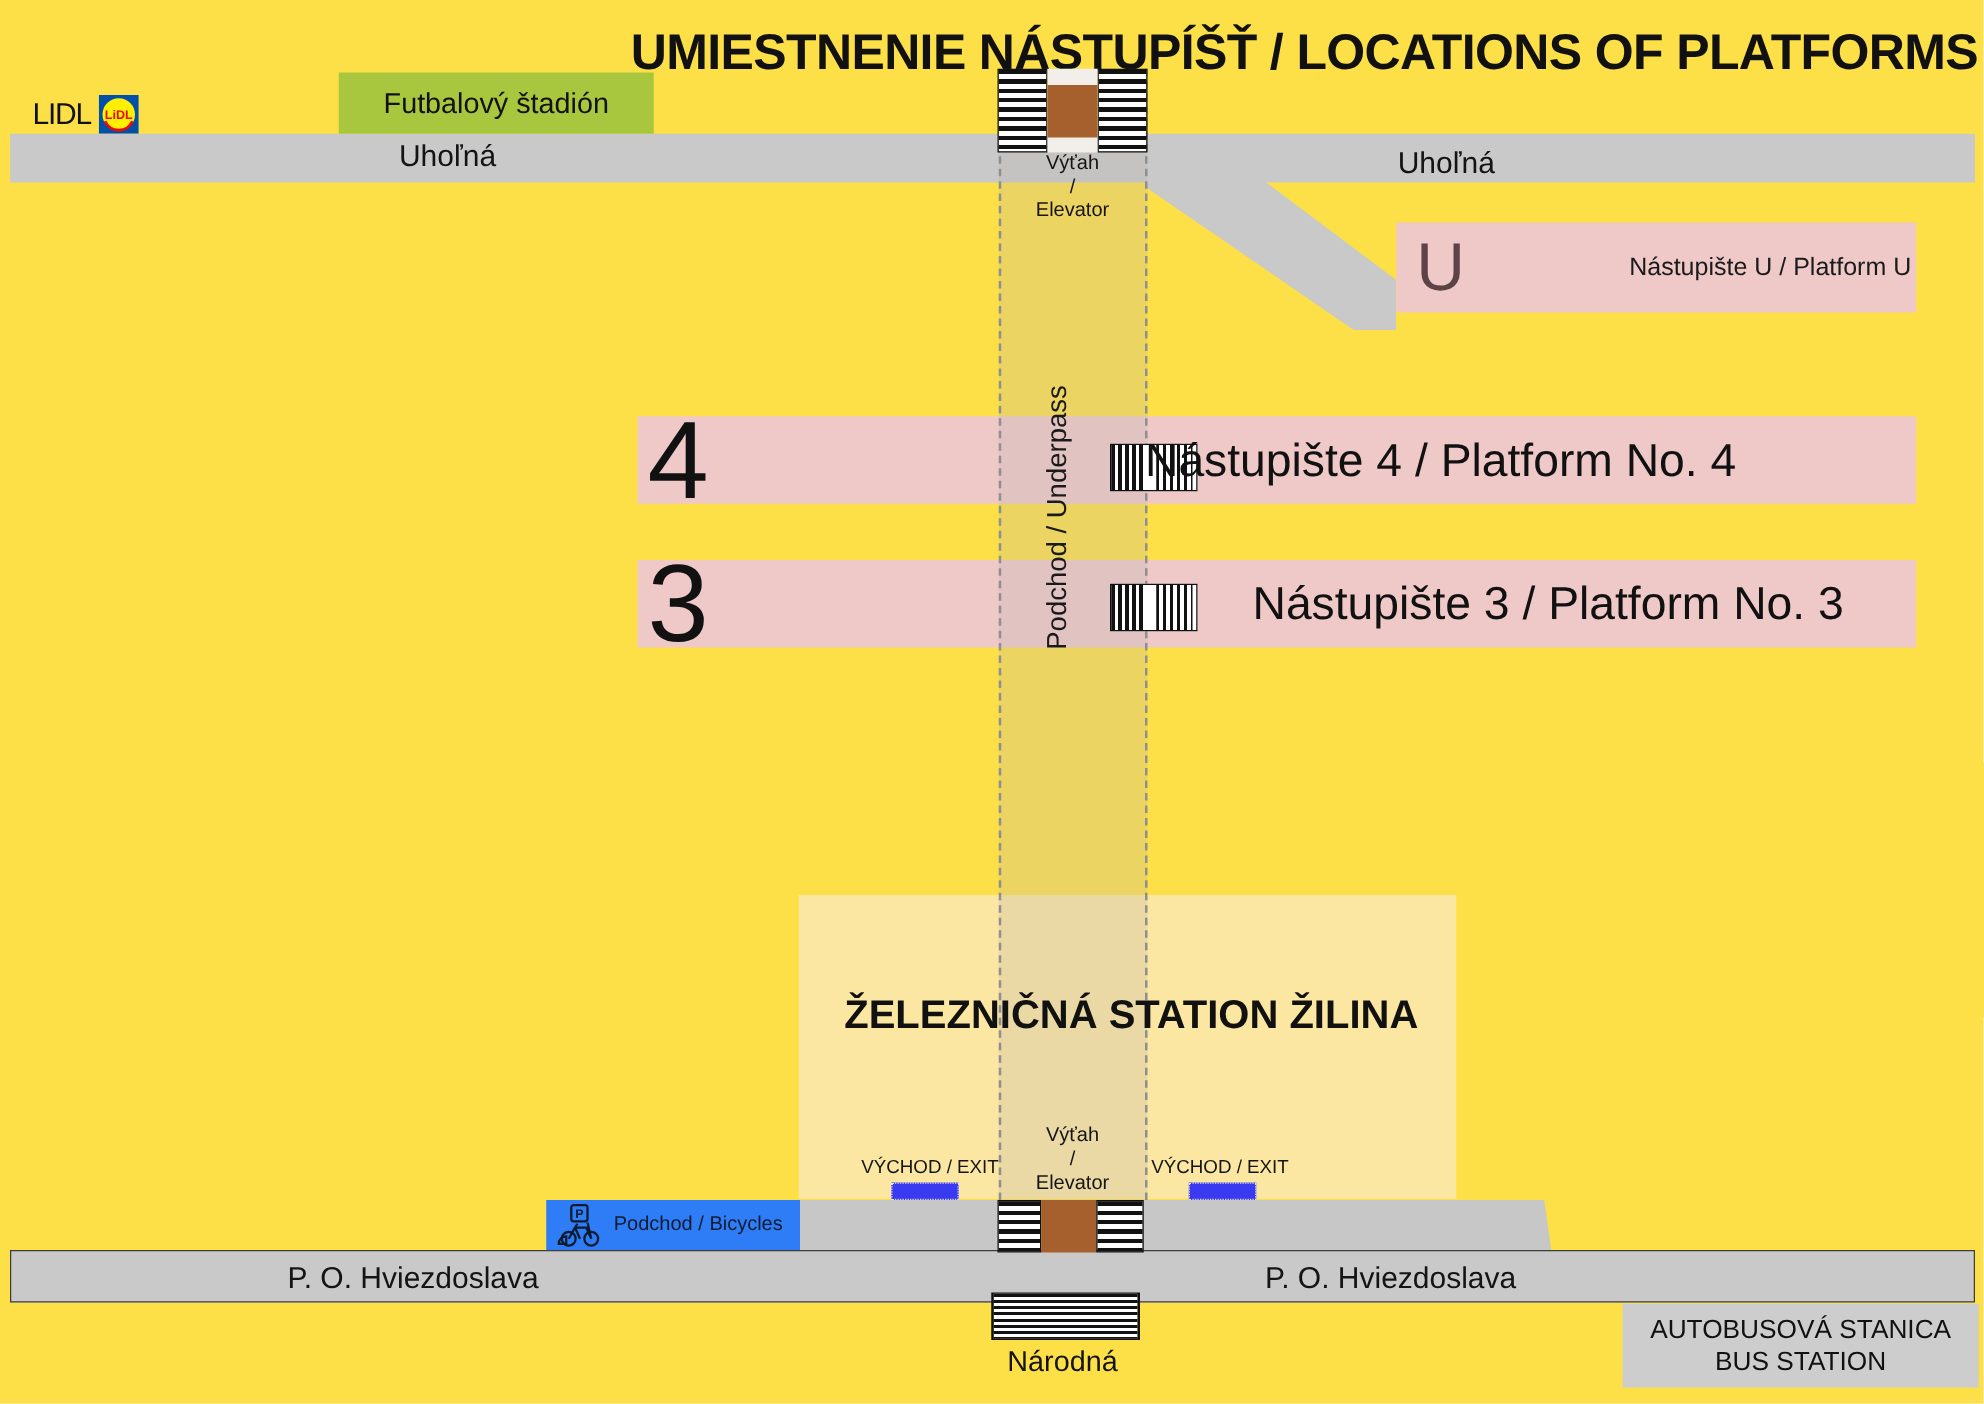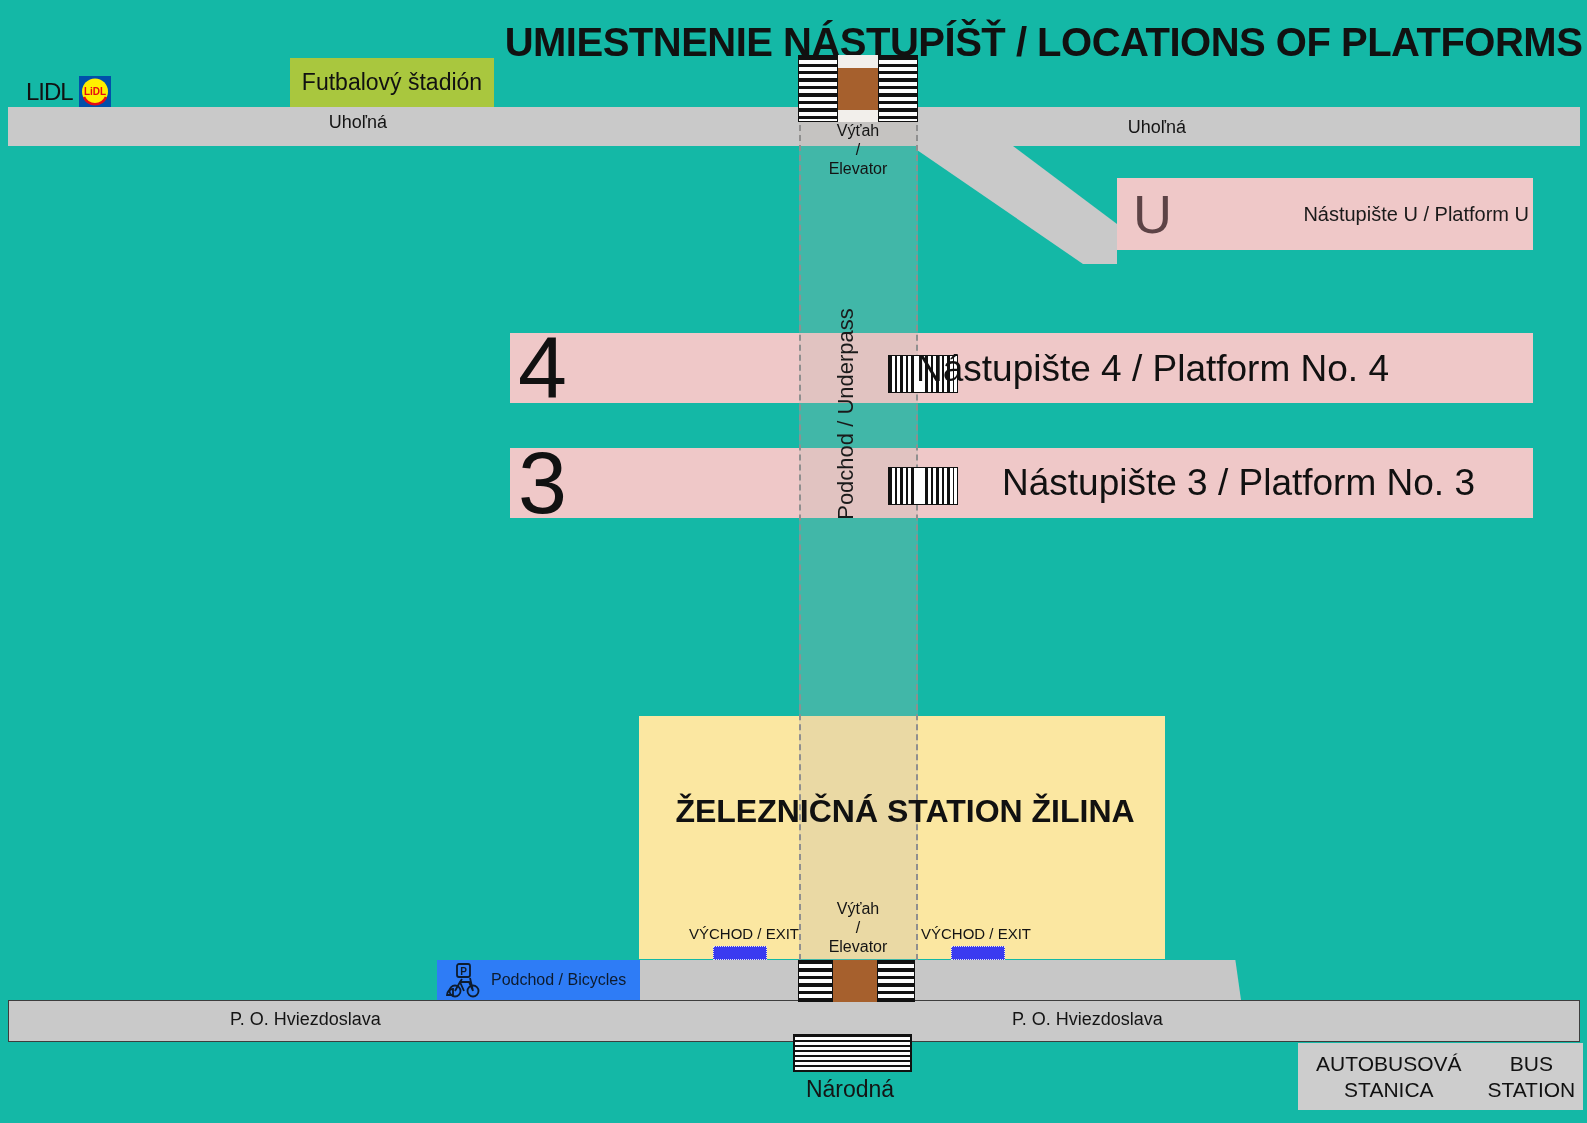--- a/index.html
+++ b/index.html
@@ -1,42 +1,42 @@
 <!DOCTYPE html>
 <html><head>
 <meta charset="utf-8">
 <style>
   html,body{margin:0;padding:0;background:#fff;}
   .canvas{
-    position:relative;width:1587px;height:1123px;background:#14b8a6;overflow:hidden;
+    position:relative;width:1587px;height:1123px;background:#fde047;overflow:hidden;
     font-family:"Liberation Sans","DejaVu Sans",sans-serif;color:#111;
   }
   .abs{position:absolute;}
 
   
   .page-title{left:500px;top:20px;width:1087px;text-align:center;
     font-size:40px;font-weight:800;letter-spacing:-0.5px;z-index:0;white-space:nowrap;}
 
   
   .street{background:#c9c9c9;z-index:2;}
   .street-uholna{left:8px;top:107px;width:1572px;height:39px;}
   .street-poh{left:8px;top:1000px;width:1572px;height:42px;border:1px solid #3d3d3d;box-sizing:border-box;}
-  .street-label{font-size:18px;color:#141414;z-index:5;white-space:nowrap;}
+  .street-label{font-size:24px;color:#141414;z-index:5;white-space:nowrap;}
 
   
   .ramp{left:905px;top:140px;width:212px;height:124px;background:#c9c9c9;z-index:1;
     clip-path:polygon(12px 0px,100px 0px,212px 84px,212px 124px,178px 124px,12px 10px);}
 
   
-  .stadium{left:271px;top:58px;width:204px;height:49px;background:#a9c73e;z-index:2;
-    display:flex;align-items:center;justify-content:center;font-size:23px;margin-left:19px;}
+  .stadium{left:271px;top:58px;width:252px;height:49px;background:#a9c73e;z-index:2;
+    display:flex;align-items:center;justify-content:center;font-size:23px;}
   .lidl-text{left:26px;top:78px;font-size:24px;font-weight:300;letter-spacing:-1px;z-index:2;}
   .lidl-logo{left:79px;top:76px;z-index:2;}
   .bus-box{left:1298px;top:1043px;width:285px;height:67px;background:#cdcdcd;z-index:2;
-    display:flex;flex-direction:row;align-items:center;justify-content:center;
+    display:flex;flex-direction:column;align-items:center;justify-content:center;
     font-size:21px;line-height:26px;text-align:center;}
 
   
   .underpass{left:799px;top:55px;width:119px;height:905px;z-index:3;
     background:rgba(188,182,173,0.27);
     border-left:2px dashed #8f8f8f;border-right:2px dashed #8f8f8f;box-sizing:border-box;}
   .underpass-label{left:715px;top:402px;width:260px;height:24px;z-index:5;
     transform:rotate(-90deg);font-size:22px;text-align:center;white-space:nowrap;color:#1a1a1a;}
 
   

